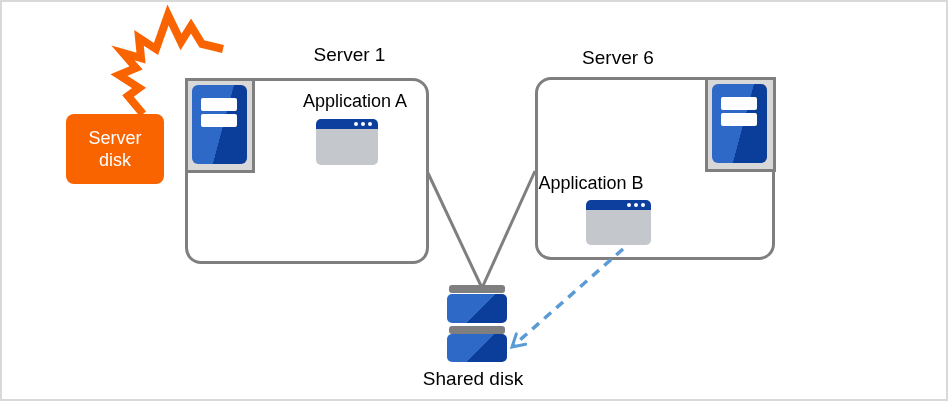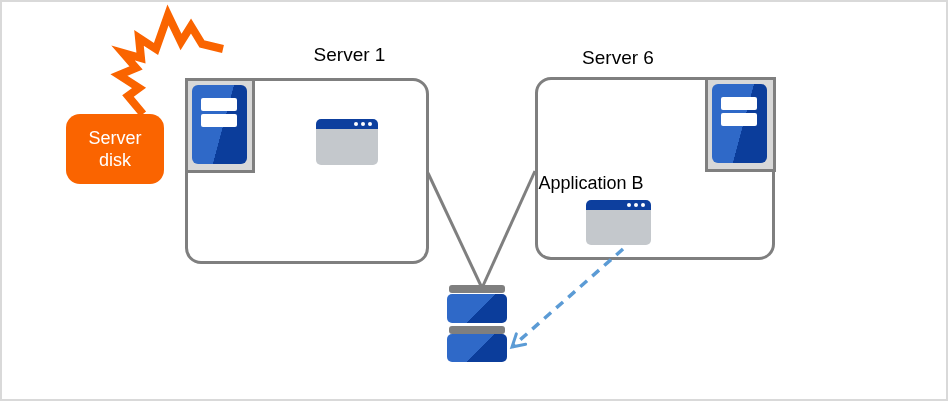--- a/index.html
+++ b/index.html
@@ -45,21 +45,21 @@
   .lbl-server1{left:260px;top:42px;width:175px;font-size:19px;}
   .lbl-server2{left:530px;top:45px;width:172px;font-size:19px;}
   .lbl-app-a{left:280px;top:89px;width:146px;font-size:18px;}
   .lbl-app-b{left:515px;top:171px;width:148px;font-size:18px;}
   .lbl-disk{left:400px;top:366px;width:142px;font-size:19px;}
   
   .badge{
     position:absolute;
     left:64px;top:112px;width:98px;height:70px;
     background:var(--orange);
-    border-radius:14px;
+    border-radius:8px;
     display:flex;flex-direction:column;
     align-items:center;justify-content:center;
     color:#ffffff;font-size:18px;line-height:22px;
   }
   
   .server-unit{
     position:absolute;
     background:var(--icon-bg-gray);
     border:3px solid var(--border-gray);
   }
@@ -131,21 +131,23 @@
 </head>
 <body>
 
 <div class="canvas">
 
   <div class="server-box box-server1"></div>
   <div class="server-box box-server2"></div>
 
   <div class="lbl lbl-server1">Server 1</div>
   <div class="lbl lbl-server2">Server 6</div>
+  <div class="lbl lbl-app-a">Application A</div>
   <div class="lbl lbl-app-b">Application B</div>
+  <div class="lbl lbl-disk">Shared disk</div>
 
   <div class="badge">
     <span>Server</span>
     <span>disk</span>
   </div>
 
   <div class="server-unit unit-server1">
     <div class="tower">
       <div class="slot s1"></div>
       <div class="slot s2"></div>

